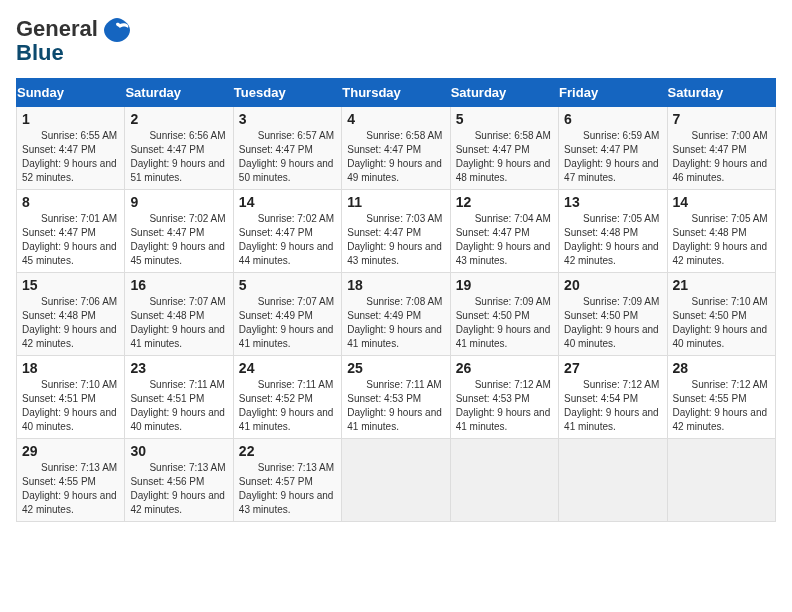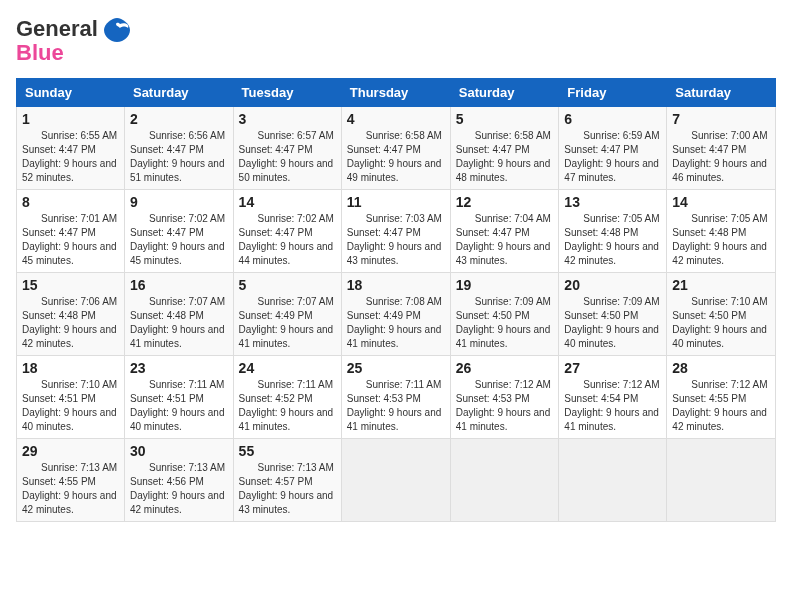--- a/index.html
+++ b/index.html
@@ -35,21 +35,21 @@
       margin-top: 2px;
     }
     table {
       width: 100%;
       border-collapse: collapse;
       font-size: 11px;
     }
     thead tr th {
       background: #1565c0;
       color: #fff;
-      padding: 6px 8px;
+      padding: 6px 0;
       text-align: left;
       font-size: 13px;
       font-weight: bold;
       border: 1px solid #1565c0;
     }
     tbody tr td {
       vertical-align: top;
       padding: 4px 5px;
       border: 1px solid #ddd;
       width: 113px;
@@ -90,21 +90,21 @@
 
 <div class="header">
   <div class="logo">
     <div class="logo-wrapper">
       <span style="font-size:22px;font-weight:bold;color:#333;">General</span>
       <svg class="logo-bird" width="30" height="28" viewBox="0 0 30 28">
         <path d="M15 2 C10 2, 2 8, 2 14 C2 20, 8 26, 15 26 C22 26, 28 20, 28 14 C28 8, 20 2, 15 2Z" fill="#1565c0"></path>
         <path d="M18 8 C22 6, 28 8, 26 12 C24 10, 20 10, 18 12 C16 10, 14 10, 14 8 C15 6, 17 7, 18 8Z" fill="#fff"></path>
       </svg>
     </div>
-    <span style="font-size:22px;font-weight:bold;color:#ec4899;margin-top:-4px;">Blue</span>
+    <span style="font-size:22px;font-weight:bold;color:#0c4a6e;margin-top:-4px;">Blue</span>
   </div>
   <div class="title-block">
     <div class="month-year"></div>
     <div class="location"></div>
   </div>
 </div>
 
 <table>
   <thead>
     <tr>
@@ -180,21 +180,21 @@
         <td><span class="day-num">27</span>
 <span class="day-info">Sunrise: 7:12 AM<br>Sunset: 4:54 PM<br>Daylight: 9 hours and 41 minutes.</span></td>
         <td><span class="day-num">28</span>
 <span class="day-info">Sunrise: 7:12 AM<br>Sunset: 4:55 PM<br>Daylight: 9 hours and 42 minutes.</span></td>
       </tr>
       <tr>
         <td><span class="day-num">29</span>
 <span class="day-info">Sunrise: 7:13 AM<br>Sunset: 4:55 PM<br>Daylight: 9 hours and 42 minutes.</span></td>
         <td><span class="day-num">30</span>
 <span class="day-info">Sunrise: 7:13 AM<br>Sunset: 4:56 PM<br>Daylight: 9 hours and 42 minutes.</span></td>
-        <td><span class="day-num">55</span>
+        <td><span class="day-num">22</span>
 <span class="day-info">Sunrise: 7:13 AM<br>Sunset: 4:57 PM<br>Daylight: 9 hours and 43 minutes.</span></td>
         <td class="empty-cell"></td>
         <td class="empty-cell"></td>
         <td class="empty-cell"></td>
         <td class="empty-cell"></td>
       </tr>
     </tbody>
 </table>
 
 </body></html>

